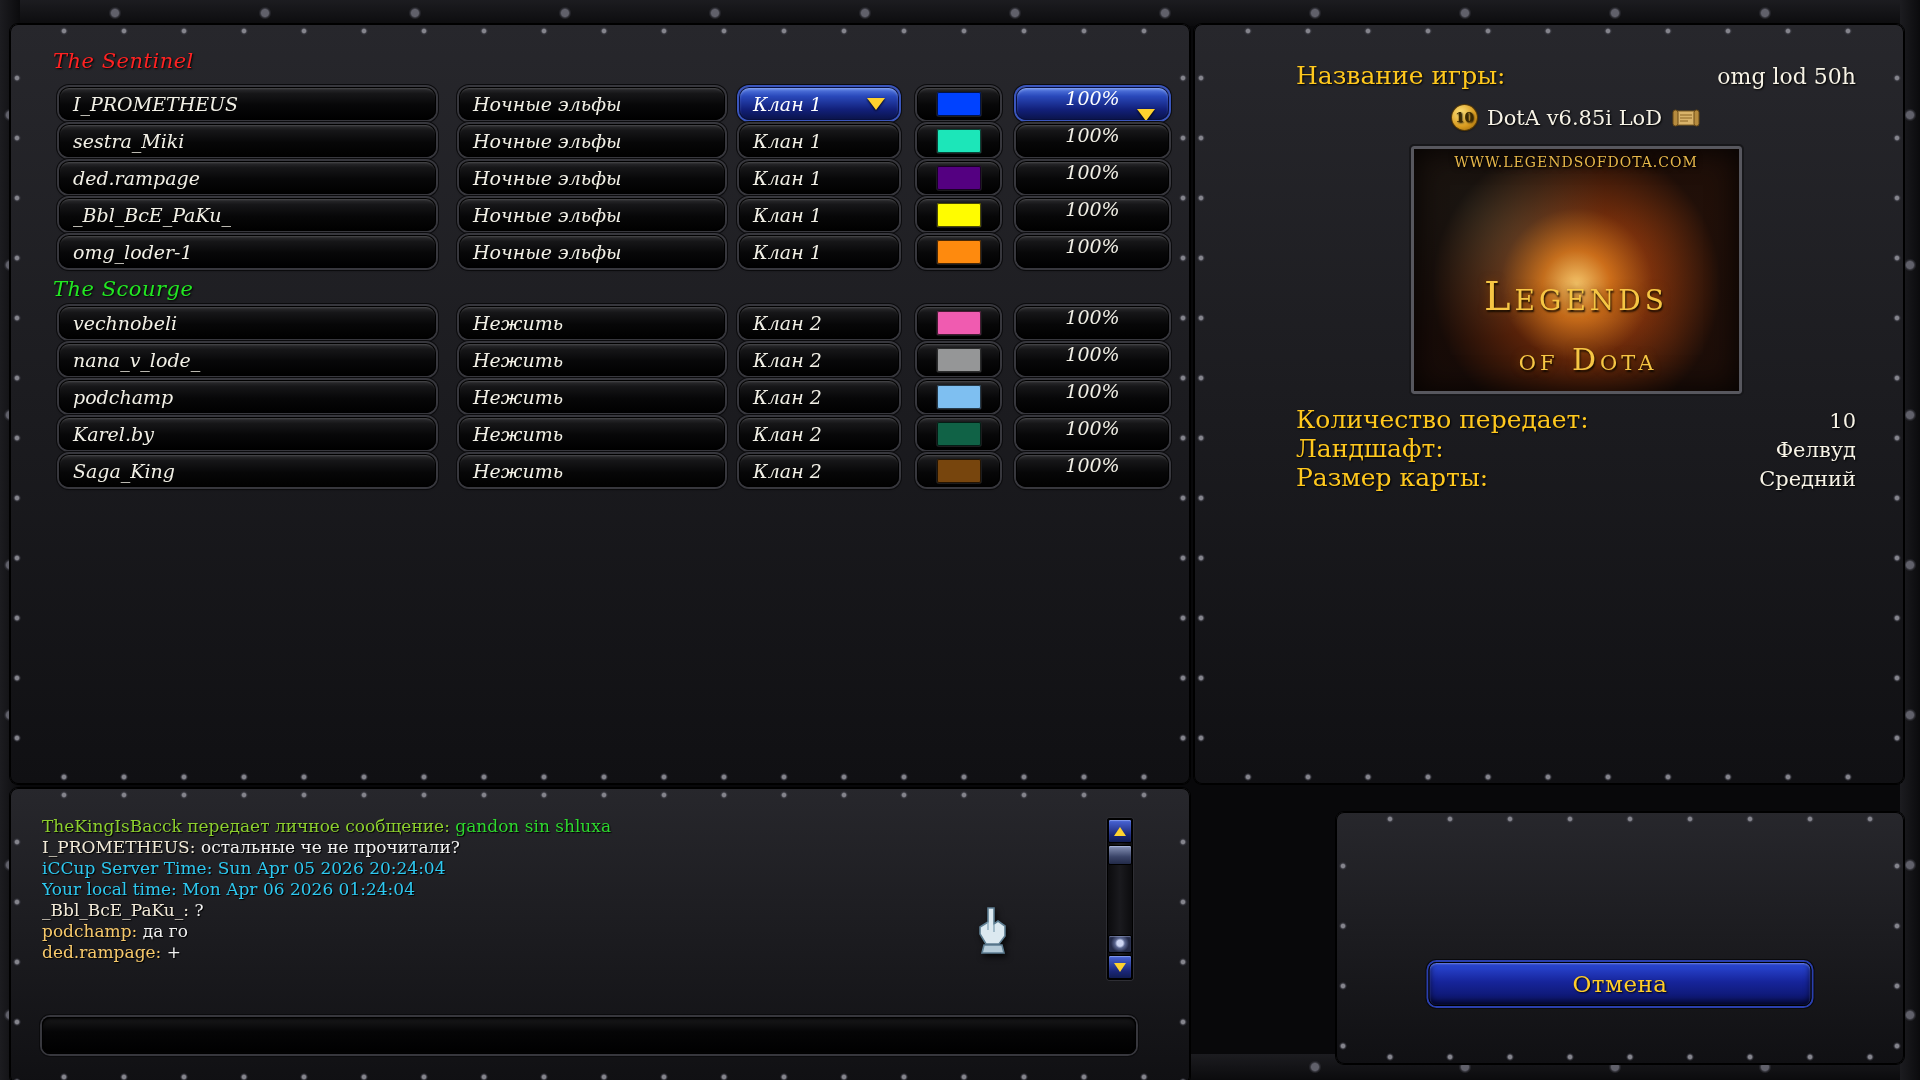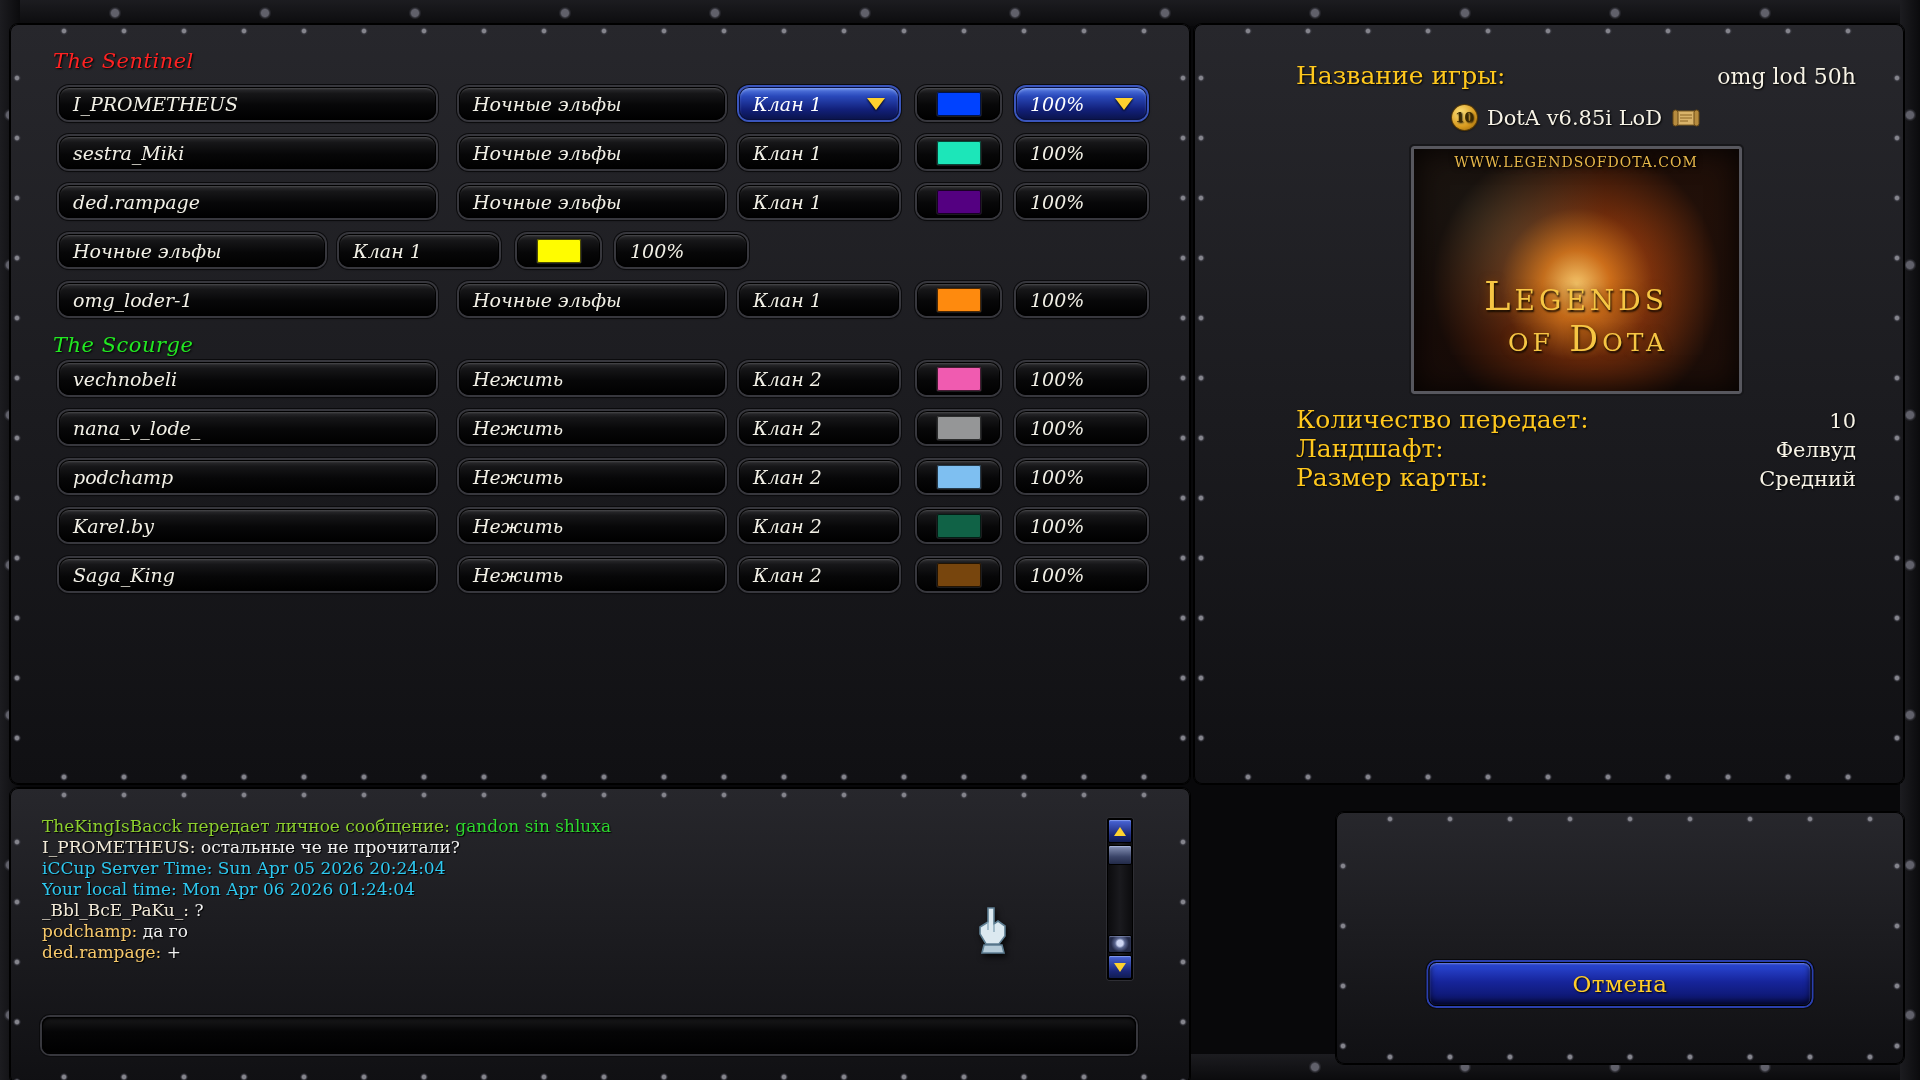--- a/index.html
+++ b/index.html
@@ -46,34 +46,34 @@
   }
   .panel-left  {left:22px;  top:36px;  width:1156px; height:736px;font-style:italic;}
   .panel-right {left:1206px;top:36px;  width:686px;  height:736px;}
   .panel-chat  {left:22px;  top:800px; width:1156px; height:272px;}
   .panel-cancel{left:1348px;top:824px; width:544px;  height:228px;}
 
   
   .teams{position:absolute;inset:0;padding:10px 0 0 29px;}
   .team-header{font-size:21px;line-height:26px;letter-spacing:.5px;text-shadow:1px 1px 2px #000;margin-bottom:13px;}
   .team-block + .team-block .team-header{margin-top:8px;margin-bottom:4px;}
-  .player-row{display:flex;align-items:center;height:33px;margin-bottom:16px;padding-left:6px;}
+  .player-row{display:flex;align-items:center;height:33px;margin-bottom:4px;padding-left:6px;}
   .field{
     position:relative;height:33px;border-radius:10px;
     display:flex;align-items:center;padding:0 14px;
     color:#f2f0e6;font-size:19px;white-space:nowrap;overflow:hidden;
     background:linear-gradient(180deg,#313134 0%,#161618 20%,#070708 55%,#000 100%);
     box-shadow:inset 0 0 0 1px #000, inset 0 2px 2px rgba(255,255,255,.14),
                0 0 0 2px #37373d, 0 0 0 3px #0b0b0d, 0 2px 3px rgba(0,0,0,.7);
   }
   .name-field    {width:377px;margin-right:23px;}
   .race-field    {width:266px;margin-right:14px;}
   .clan-field    {width:160px;margin-right:18px;}
   .color-field   {width:83px; margin-right:16px;justify-content:center;padding:0;}
-  .handicap-field{width:131px;}
+  .handicap-field{width:153px;flex-direction:column;}
   .swatch{width:44px;height:24px;border-radius:2px;box-shadow:inset 0 0 0 1px rgba(0,0,0,.7), 0 0 0 1px #1c1c1e;}
   .dd-arrow{display:none;margin-left:auto;width:0;height:0;border-left:9px solid transparent;border-right:9px solid transparent;border-top:12px solid #ffd22e;filter:drop-shadow(0 1px 1px #000);}
   .player-row.active .clan-field,
   .player-row.active .handicap-field{
     color:#fff;
     background:linear-gradient(180deg,#5d84ea 0%,#2948ba 28%,#12207a 68%,#0a1348 100%);
     box-shadow:inset 0 0 0 1px #081040, inset 0 2px 3px rgba(190,210,255,.55),
                0 0 0 2px #3a55bc, 0 0 0 3px #0b0b0d, 0 2px 4px rgba(0,0,0,.7);
   }
   .player-row.active .dd-arrow{display:block;}
@@ -100,21 +100,21 @@
       radial-gradient(circle at 50% 56%, rgba(255,205,110,.95), rgba(240,130,30,.8) 16%, rgba(150,55,12,.55) 36%, rgba(25,12,8,.9) 68%),
       radial-gradient(circle at 16% 22%, rgba(45,170,160,.55), rgba(0,0,0,0) 42%),
       radial-gradient(circle at 86% 26%, rgba(210,95,25,.5), rgba(0,0,0,0) 48%),
       radial-gradient(circle at 80% 78%, rgba(190,80,20,.35), rgba(0,0,0,0) 45%),
       #0b0705;
     box-shadow:inset 0 0 30px rgba(0,0,0,.85);
   }
   .mp-site{position:absolute;top:5px;left:0;right:0;text-align:center;color:#e8b84a;font-size:14px;letter-spacing:1px;text-transform:uppercase;text-shadow:1px 1px 2px #000,0 0 6px #000;}
   .mp-logo{position:absolute;left:0;right:0;text-align:center;color:#f6c644;font-variant:small-caps;letter-spacing:4px;text-shadow:0 0 8px rgba(120,60,0,.9),1px 2px 2px #000;}
   .mp-logo1{bottom:72px;font-size:40px;}
-  .mp-logo2{bottom:32px;font-size:36px;padding-left:24px;}
+  .mp-logo2{bottom:14px;font-size:30px;padding-left:24px;}
   .gi-stats{margin-top:12px;}
   .gi-stats .gi-row{line-height:27px;}
 
   
   .chat-lines{position:absolute;left:18px;top:14px;right:80px;bottom:64px;overflow:hidden;}
   .chat-line{font-size:17px;line-height:21px;text-shadow:1px 1px 1px #000;white-space:nowrap;}
   .chat-input{
     position:absolute;left:18px;right:40px;bottom:16px;height:37px;border-radius:8px;
     background:linear-gradient(180deg,#1a1a1c 0%,#050506 40%,#000 100%);
     border:none;outline:none;color:#f2f0e6;font-size:18px;padding:0 12px;
@@ -208,20 +208,21 @@
     <div class="field color-field">
       <span class="swatch" style="background: rgb(84, 0, 129);"></span>
     </div>
     <div class="field handicap-field">
       <span class="field-text">100%</span>
 
     </div>
   </div>
 
   <div class="player-row">
+    <div class="field name-field">_Bbl_BcE_PaKu_</div>
     <div class="field race-field">Ночные эльфы</div>
     <div class="field clan-field">
       <span class="field-text">Клан 1</span>
 
     </div>
     <div class="field color-field">
       <span class="swatch" style="background: rgb(255, 252, 0);"></span>
     </div>
     <div class="field handicap-field">
       <span class="field-text">100%</span>

